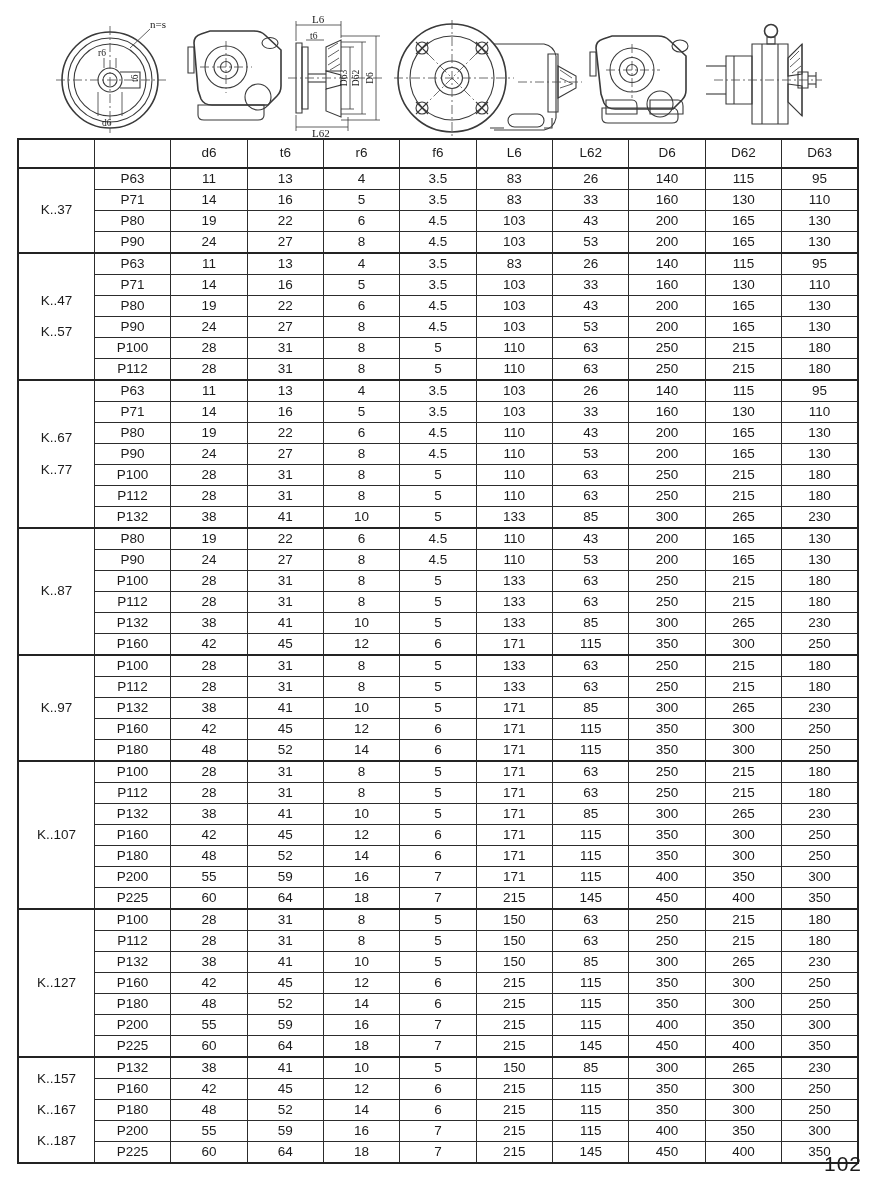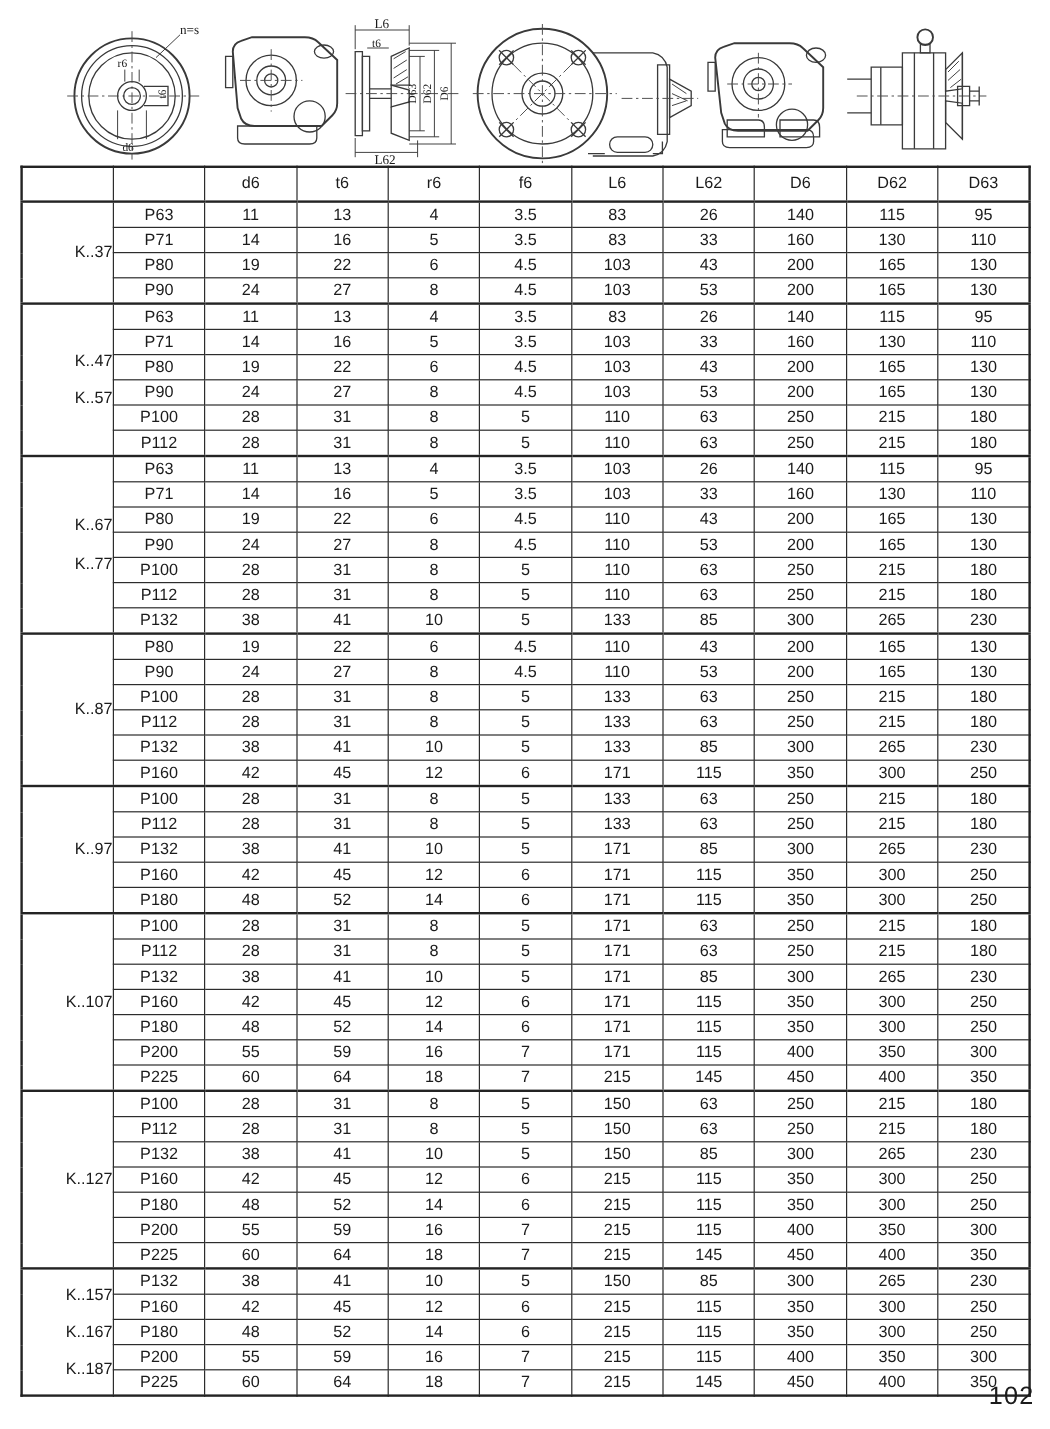--- a/index.html
+++ b/index.html
@@ -27,21 +27,21 @@
   }
   table.dim th, table.dim td{
     border:1px solid #2c2c2c;
     text-align:center;vertical-align:middle;
     padding:0;height:20px;line-height:1.05;
     font-size:13.5px;font-weight:normal;
   }
   table.dim thead th{height:27px;border-bottom:2px solid #232323;}
   table.dim tr.sec td{border-top:2px solid #232323;}
   td.group-cell{font-size:15px;}
-  td.group-cell .gwrap{display:flex;flex-direction:column;justify-content:center;align-items:flex-end;gap:17px;}
+  td.group-cell .gwrap{display:flex;flex-direction:column;justify-content:center;align-items:center;gap:17px;}
   .page-number{
     position:absolute;left:812px;top:1152px;width:50px;
     font-size:21px;text-align:right;letter-spacing:1px;
   }
 </style>
 </head>
 <body>
 
 <div class="page">
 

